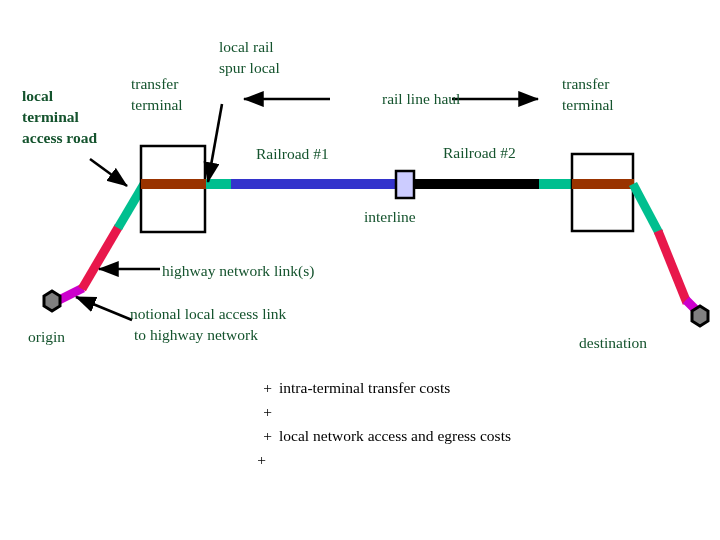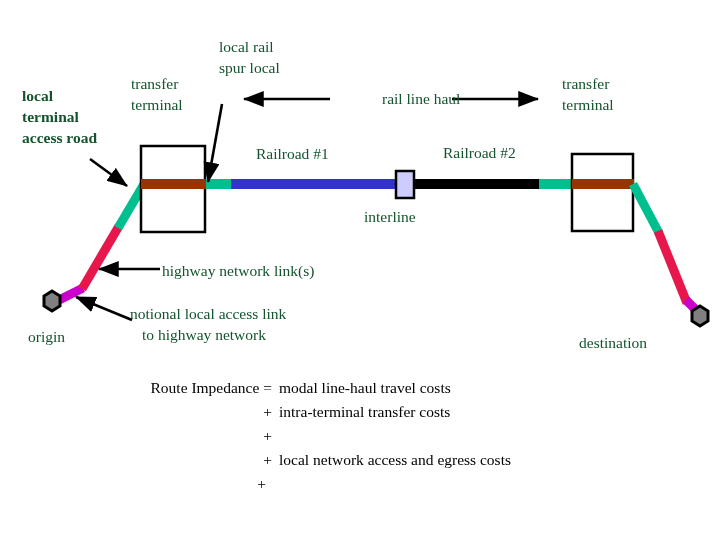--- a/index.html
+++ b/index.html
@@ -138,32 +138,28 @@
   <div class="lbl" style="left:256px; top:143px;">Railroad #1</div>
 
   <div class="lbl" style="left:443px; top:142px;">Railroad #2</div>
 
   <div class="lbl" style="left:364px; top:206px;">interline</div>
 
   <div class="lbl" style="left:162px; top:260px;">highway network link(s)</div>
 
   <div class="lbl multi" style="left:130px; top:303px; width:230px;">
     <div>notional local access link</div>
-    <div style="padding-left:4px;margin-left:8px;">to highway network</div>
+    <div style="padding-left:4px;">to highway network</div>
   </div>
 
   <div class="lbl" style="left:28px; top:326px;">origin</div>
 
   <div class="lbl" style="left:579px; top:332px;">destination</div>
 
   <div class="impedance">
-    <div class="imp-row">
-      <span class="imp-lead">Route Impedance =</span>
-      <span class="imp-term">modal line-haul travel costs</span>
-    </div>
     <div class="imp-row">
       <span class="imp-lead plus">+</span>
       <span class="imp-term">intra-terminal transfer costs</span>
     </div>
     <div class="imp-row">
       <span class="imp-lead plus">+</span>
     </div>
     <div class="imp-row">
       <span class="imp-lead plus">+</span>
       <span class="imp-term">local network access and egress costs</span>

